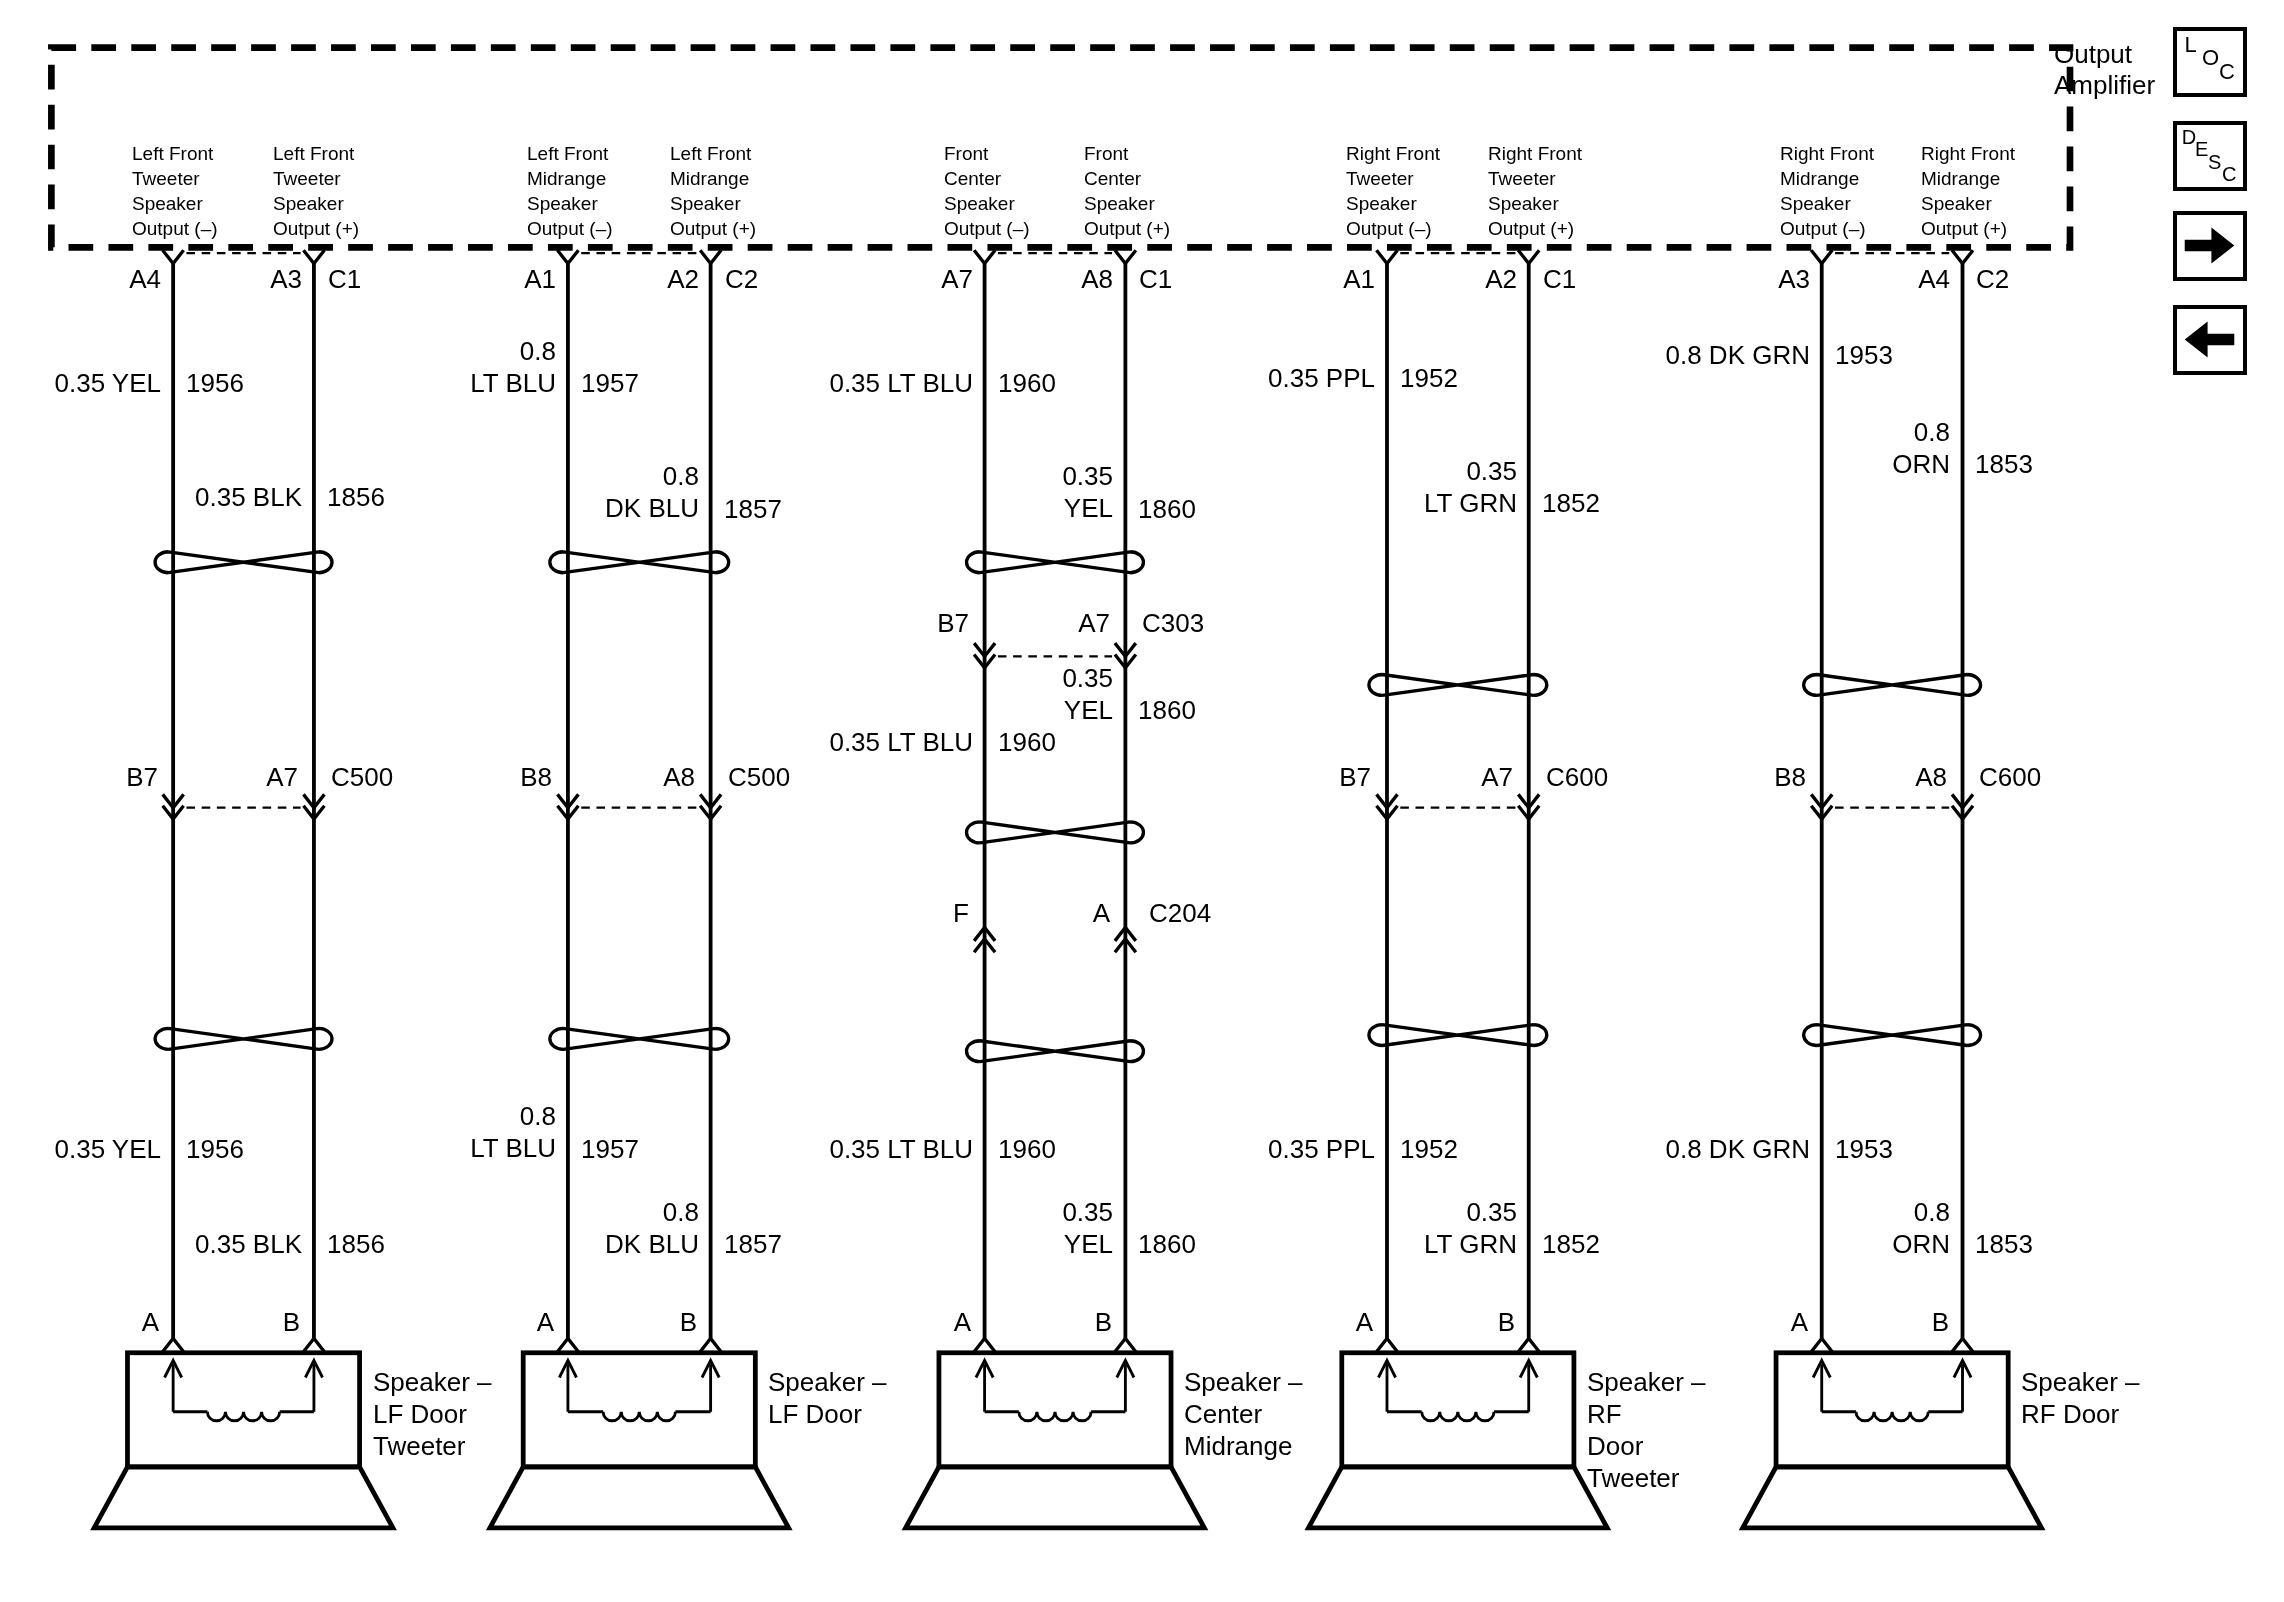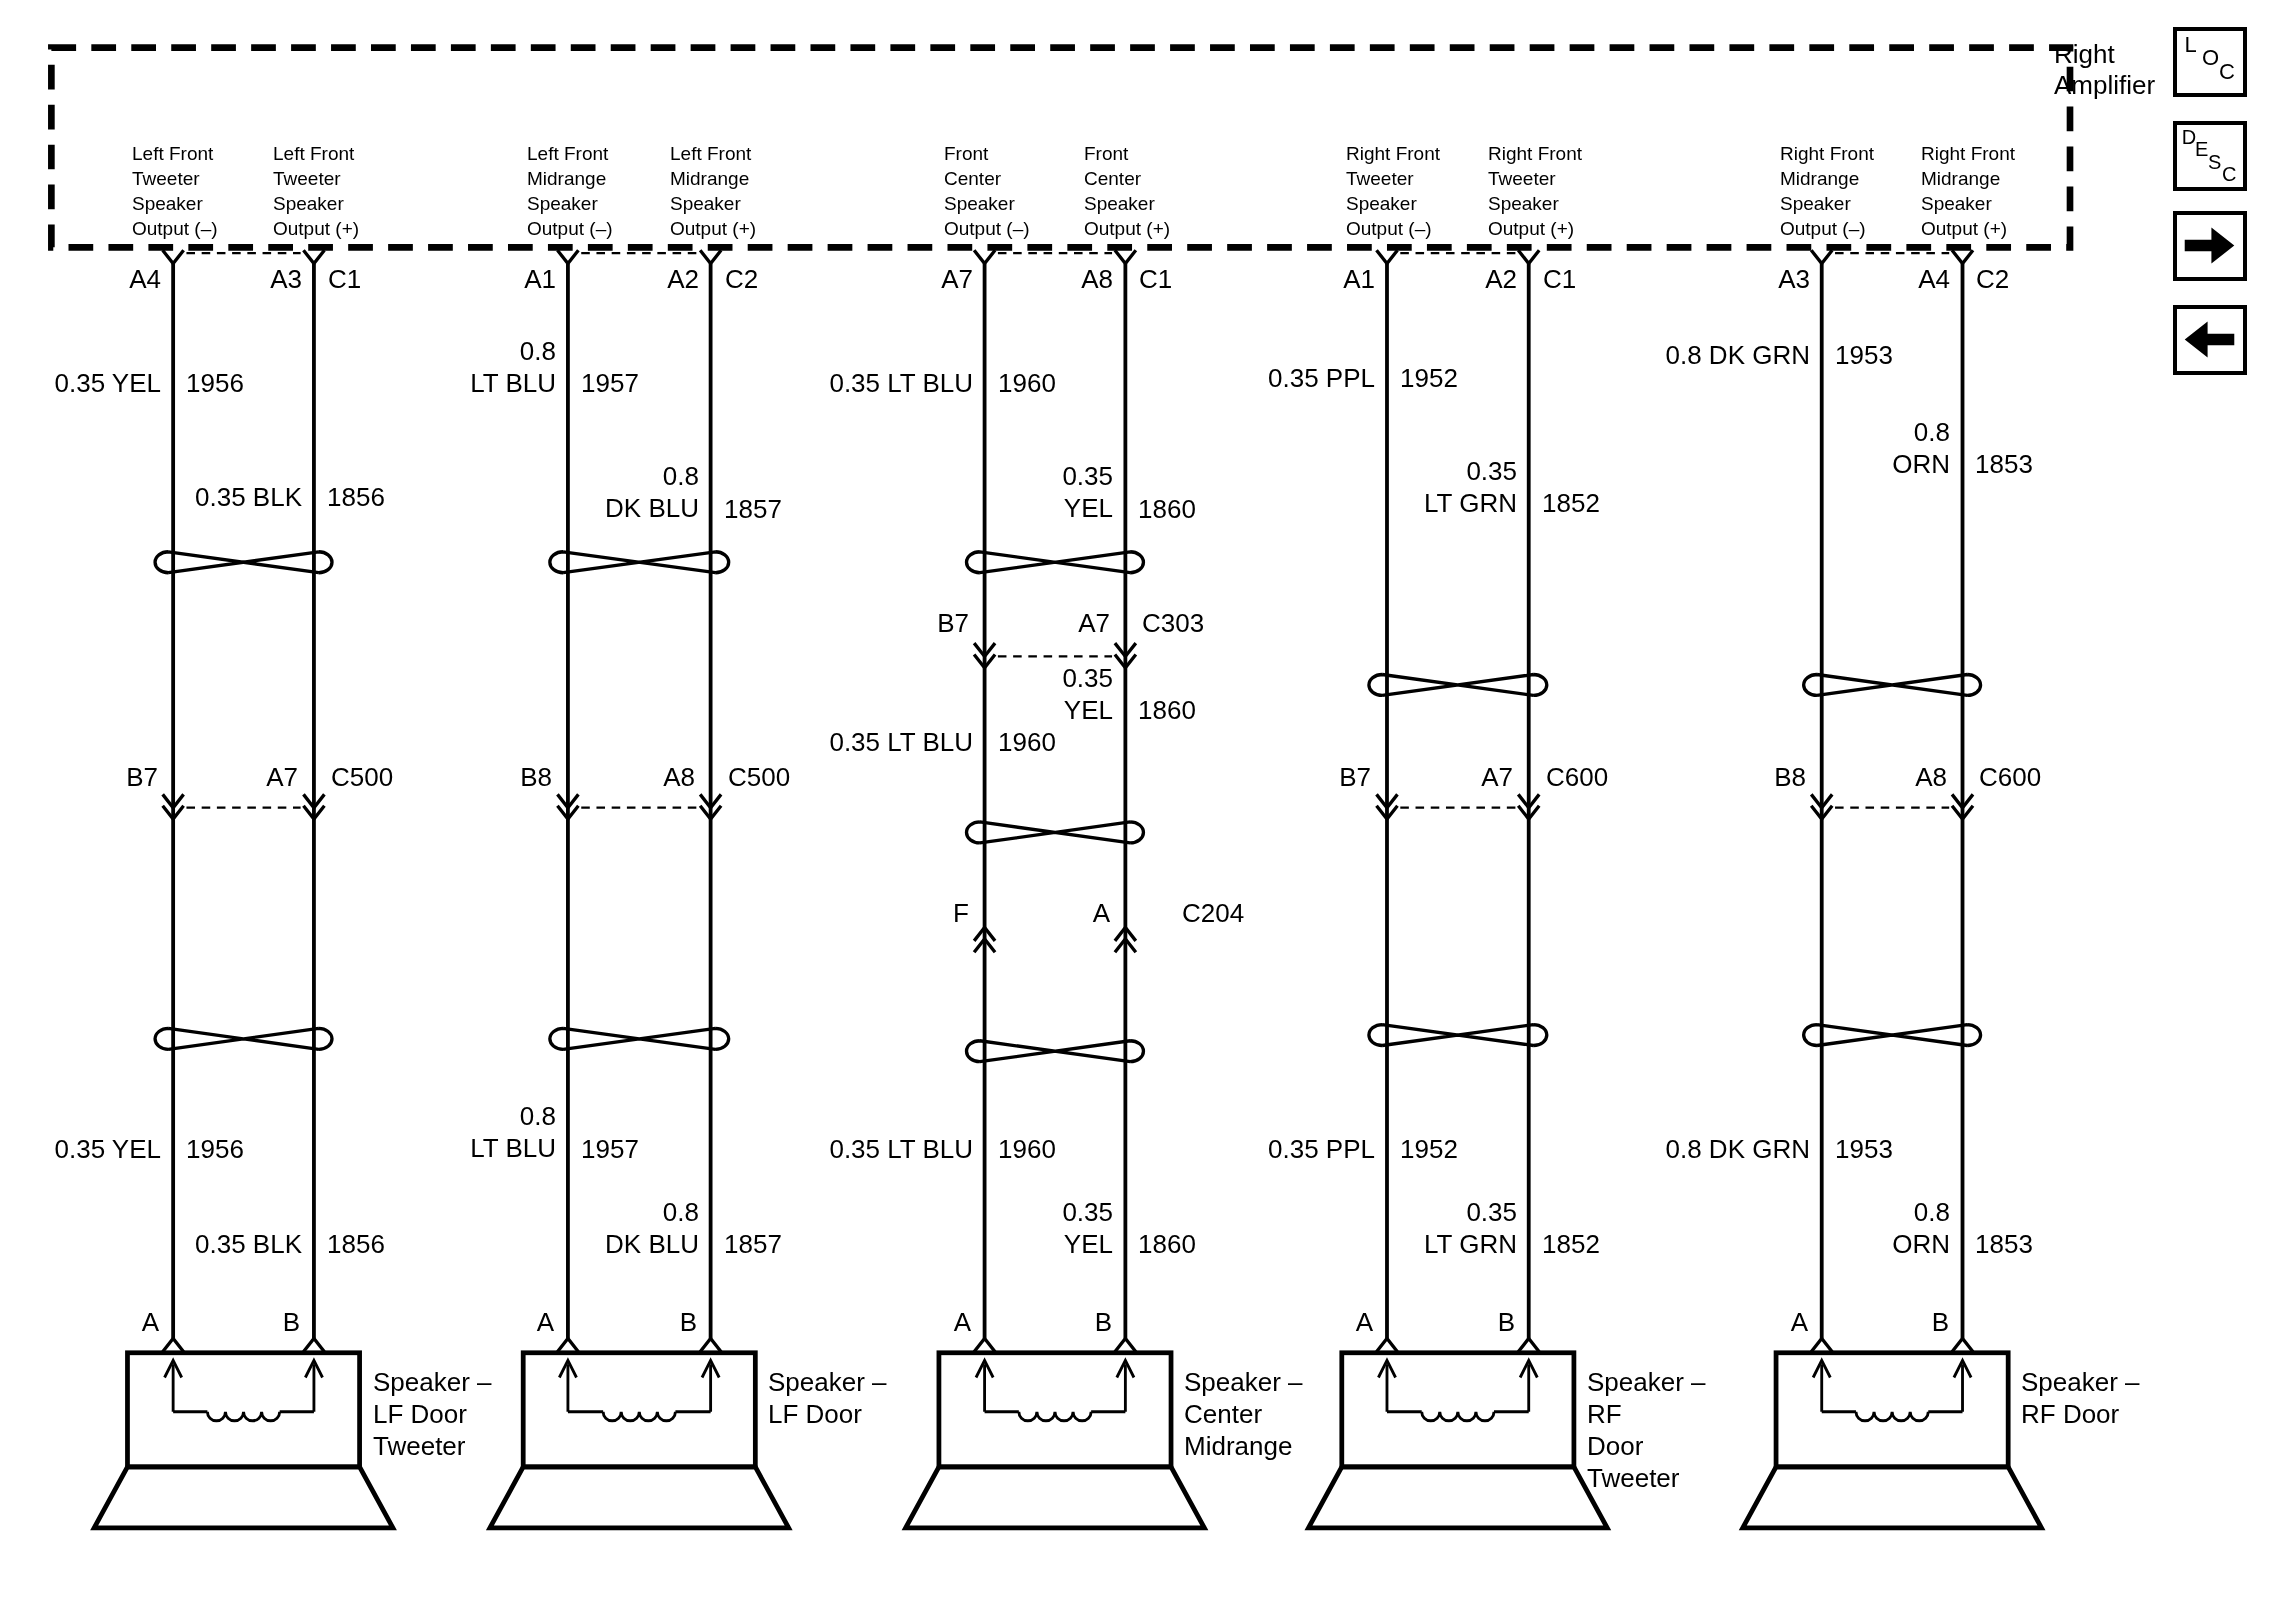--- a/index.html
+++ b/index.html
@@ -335,21 +335,21 @@
       </div>
       <div class="lbl" style="left: 998px; top: 726px; text-align: left;">
         <div>1960</div>
       </div>
       <div class="lbl" style="left: 703px; top: 897px; width: 266px; text-align: right;">
         <div>F</div>
       </div>
       <div class="lbl" style="left: 844px; top: 897px; width: 266px; text-align: right;">
         <div>A</div>
       </div>
-      <div class="lbl" style="left: 1182px; top: 897px; text-align: center;">
+      <div class="lbl" style="left: 1149px; top: 897px; text-align: center;">
         <div>C204</div>
       </div>
       <div class="lbl" style="left: 707px; top: 1133px; width: 266px; text-align: right;">
         <div>0.35 LT BLU</div>
       </div>
       <div class="lbl" style="left: 998px; top: 1133px; text-align: left;">
         <div>1960</div>
       </div>
       <div class="lbl" style="left: 847px; top: 1196px; width: 266px; text-align: right;">
         <div>0.35</div>
@@ -499,21 +499,21 @@
       <div class="lbl" style="left: 1683px; top: 1306px; width: 266px; text-align: right;">
         <div>B</div>
       </div>
       <div class="lbl" style="left: 2021px; top: 1366px;">
         <div>Speaker –</div>
         <div>RF Door</div>
       </div>
     </div>
 
   <div id="amp-title">
-    <div>Right</div>
+    <div>Output</div>
     <div>Amplifier</div>
   </div>
 
 
   <div class="btn" id="btn-loc" style="top:27px;height:70px;">
       <span class="dl" style="left: 7.6px; top: 2.9px;">L</span>
       <span class="dl" style="left: 25px; top: 16px;">O</span>
       <span class="dl" style="left: 42px; top: 29.5px;">C</span>
     </div>
   <div class="btn" id="btn-desc" style="top:121px;height:70px;">

